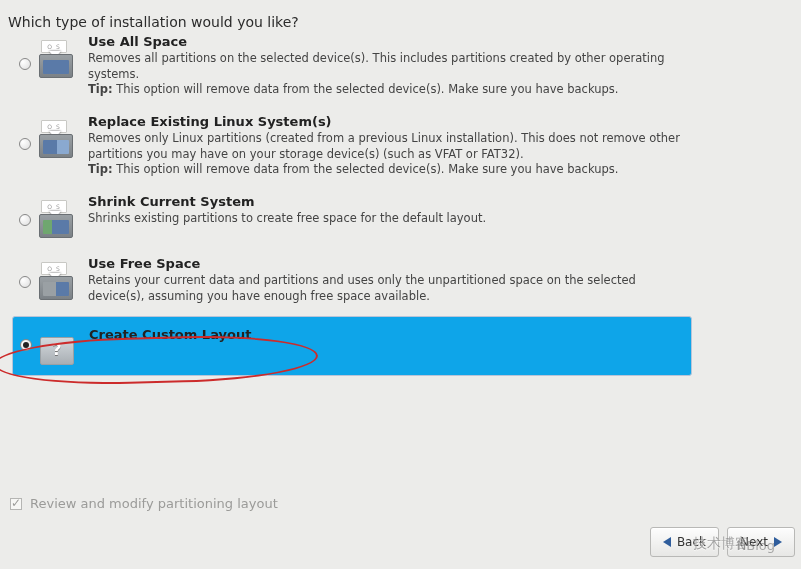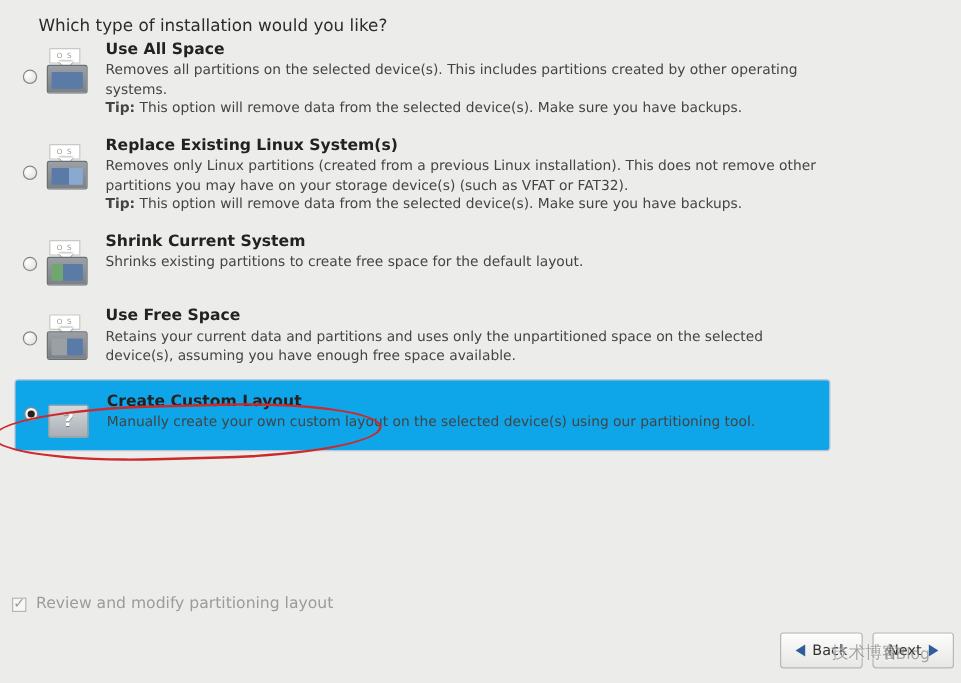--- a/index.html
+++ b/index.html
@@ -14,21 +14,21 @@
     overflow: hidden;
     position: relative;
   }
   .page {
     position: relative;
     width: 801px;
     height: 569px;
   }
   .question {
     position: absolute;
-    left: 32px;
+    left: 8px;
     top: 14px;
     font-size: 14px;
     color: #2b2b2b;
   }
   .options {
     position: absolute;
     left: 12px;
     top: 28px;
     width: 680px;
   }
@@ -364,21 +364,20 @@
 
     <div class="opt selected">
       <div class="radio-col top-align" style="padding-top:12px;">
           <div class="radio checked"></div>
         </div>
       <div class="icon-col">
         <div class="q-icon"></div>
       </div>
       <div class="text-col">
         <div class="title">Create Custom Layout</div>
-        <div class="desc">Manually create your own custom layout on the selected device(s) using our partitioning tool.</div>
       </div>
     </div>
 
   </div>
 
   <div class="hand-circle"></div>
 
   <div class="checks">
     <div class="check-row">
       <div class="checkbox checked"></div>

